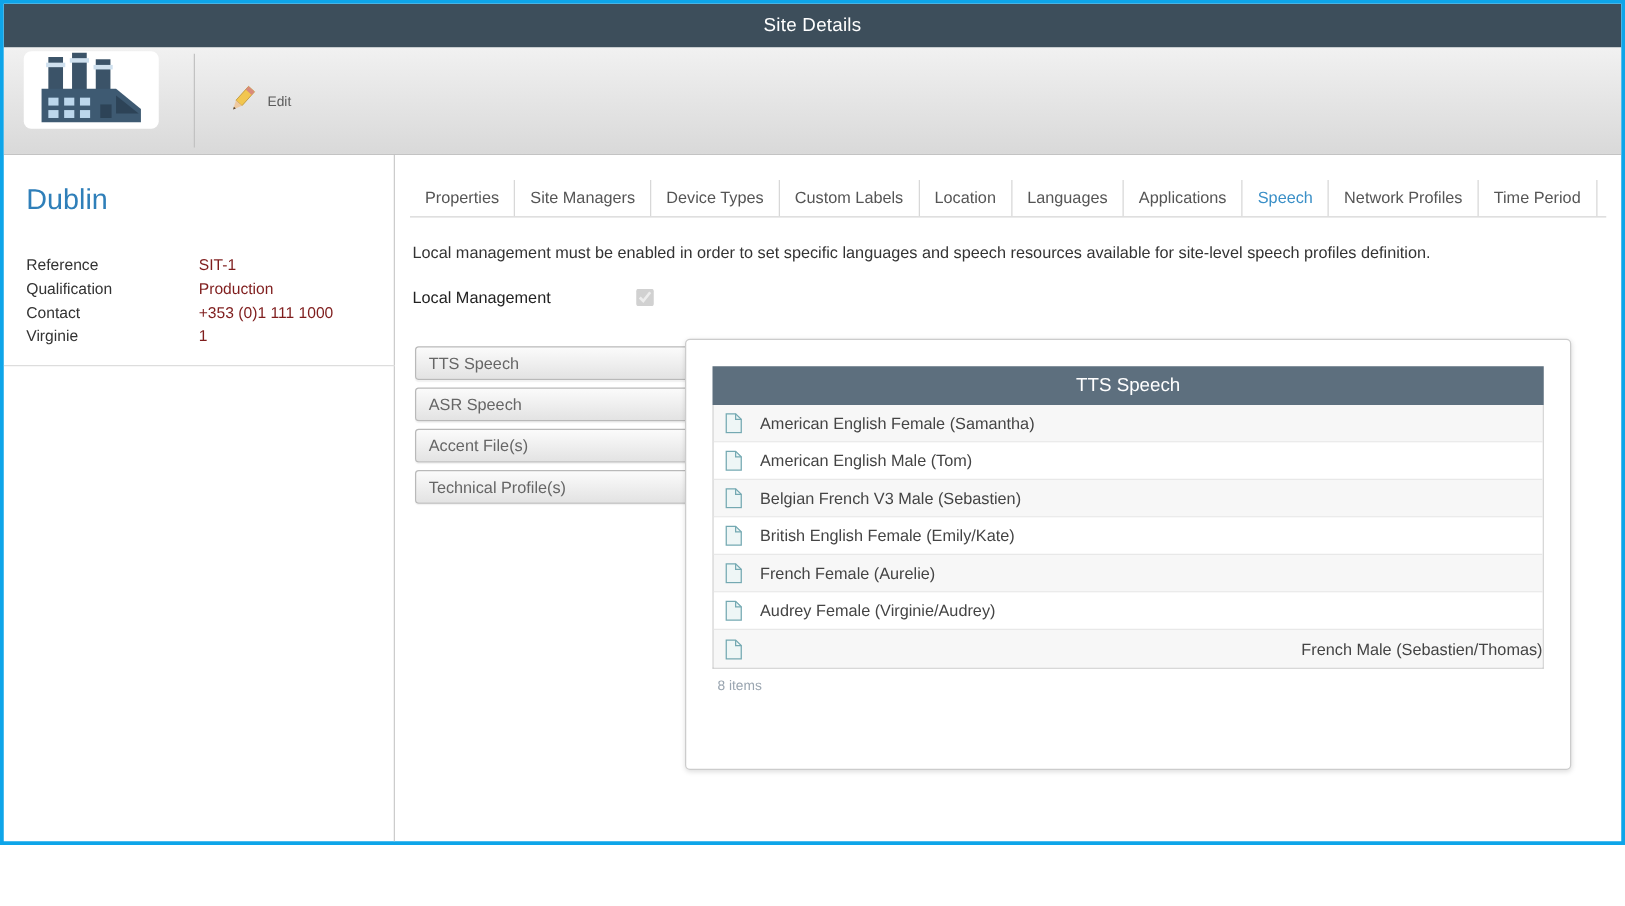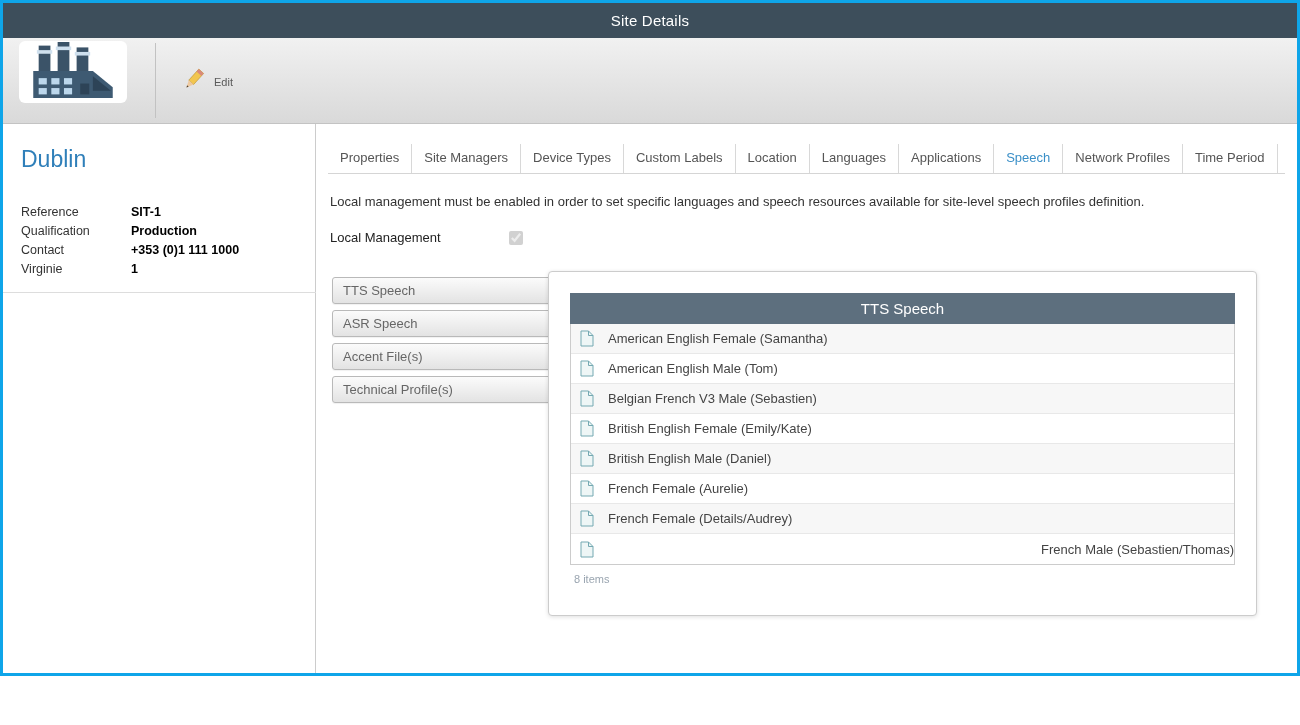--- a/index.html
+++ b/index.html
@@ -69,21 +69,21 @@
     font-weight:normal;
     margin-bottom:30px;
   }
   .field-row {
     display:flex;
     font-size:12.5px;
     line-height:19px;
     color:#333;
   }
   .field-row .f-label { width:110px; }
-  .field-row .f-value { font-weight:bold; color:#000000; }
+  .field-row .f-value { font-weight:normal; color:#7f1d1d;margin-left:28px; }
   .sidebar-divider {
     margin:13px 0 0 -18px;
     width:313px;
     border-top:1px solid #ddd;
   }
 
   
   .main { flex:1; padding:20px 12px 0 12px; position:relative; }
 
   .tabs {
@@ -302,39 +302,30 @@
                 </span>
               <span>British English Female (Emily/Kate)</span>
             </div>
             <div class="row">
               <span class="doc-icon">
                   <svg width="14" height="17" viewBox="0 0 14 17">
                     <path d="M1 1 h7.5 l4.5 4.5 v10.5 h-12 z" fill="#eef6f6" stroke="#74a9b2"></path>
                     <path d="M8.5 1 v4.5 h4.5" fill="none" stroke="#74a9b2"></path>
                   </svg>
                 </span>
-              <span>British English Male (Daniel)</span>
-            </div>
-            <div class="row">
-              <span class="doc-icon">
-                  <svg width="14" height="17" viewBox="0 0 14 17">
-                    <path d="M1 1 h7.5 l4.5 4.5 v10.5 h-12 z" fill="#eef6f6" stroke="#74a9b2"></path>
-                    <path d="M8.5 1 v4.5 h4.5" fill="none" stroke="#74a9b2"></path>
-                  </svg>
-                </span>
               <span>French Female (Aurelie)</span>
             </div>
             <div class="row">
               <span class="doc-icon">
                   <svg width="14" height="17" viewBox="0 0 14 17">
                     <path d="M1 1 h7.5 l4.5 4.5 v10.5 h-12 z" fill="#eef6f6" stroke="#74a9b2"></path>
                     <path d="M8.5 1 v4.5 h4.5" fill="none" stroke="#74a9b2"></path>
                   </svg>
                 </span>
-              <span>French Female (Details/Audrey)</span>
+              <span>Audrey Female (Virginie/Audrey)</span>
             </div>
             <div class="row">
               <span class="doc-icon">
                   <svg width="14" height="17" viewBox="0 0 14 17">
                     <path d="M1 1 h7.5 l4.5 4.5 v10.5 h-12 z" fill="#eef6f6" stroke="#74a9b2"></path>
                     <path d="M8.5 1 v4.5 h4.5" fill="none" stroke="#74a9b2"></path>
                   </svg>
                 </span>
               <span>French Male (Sebastien/Thomas)</span>
             </div>

